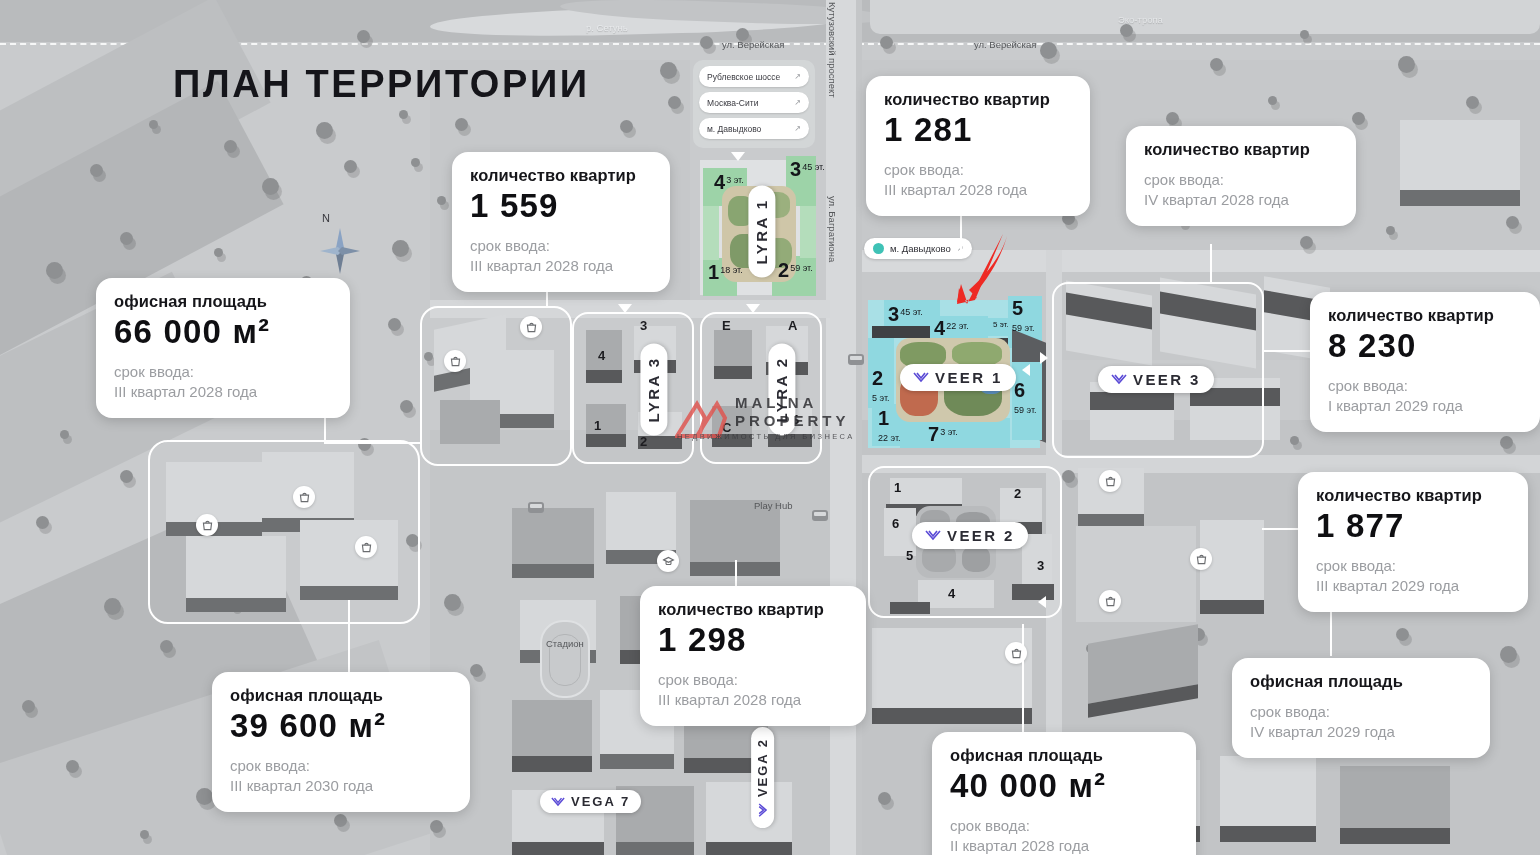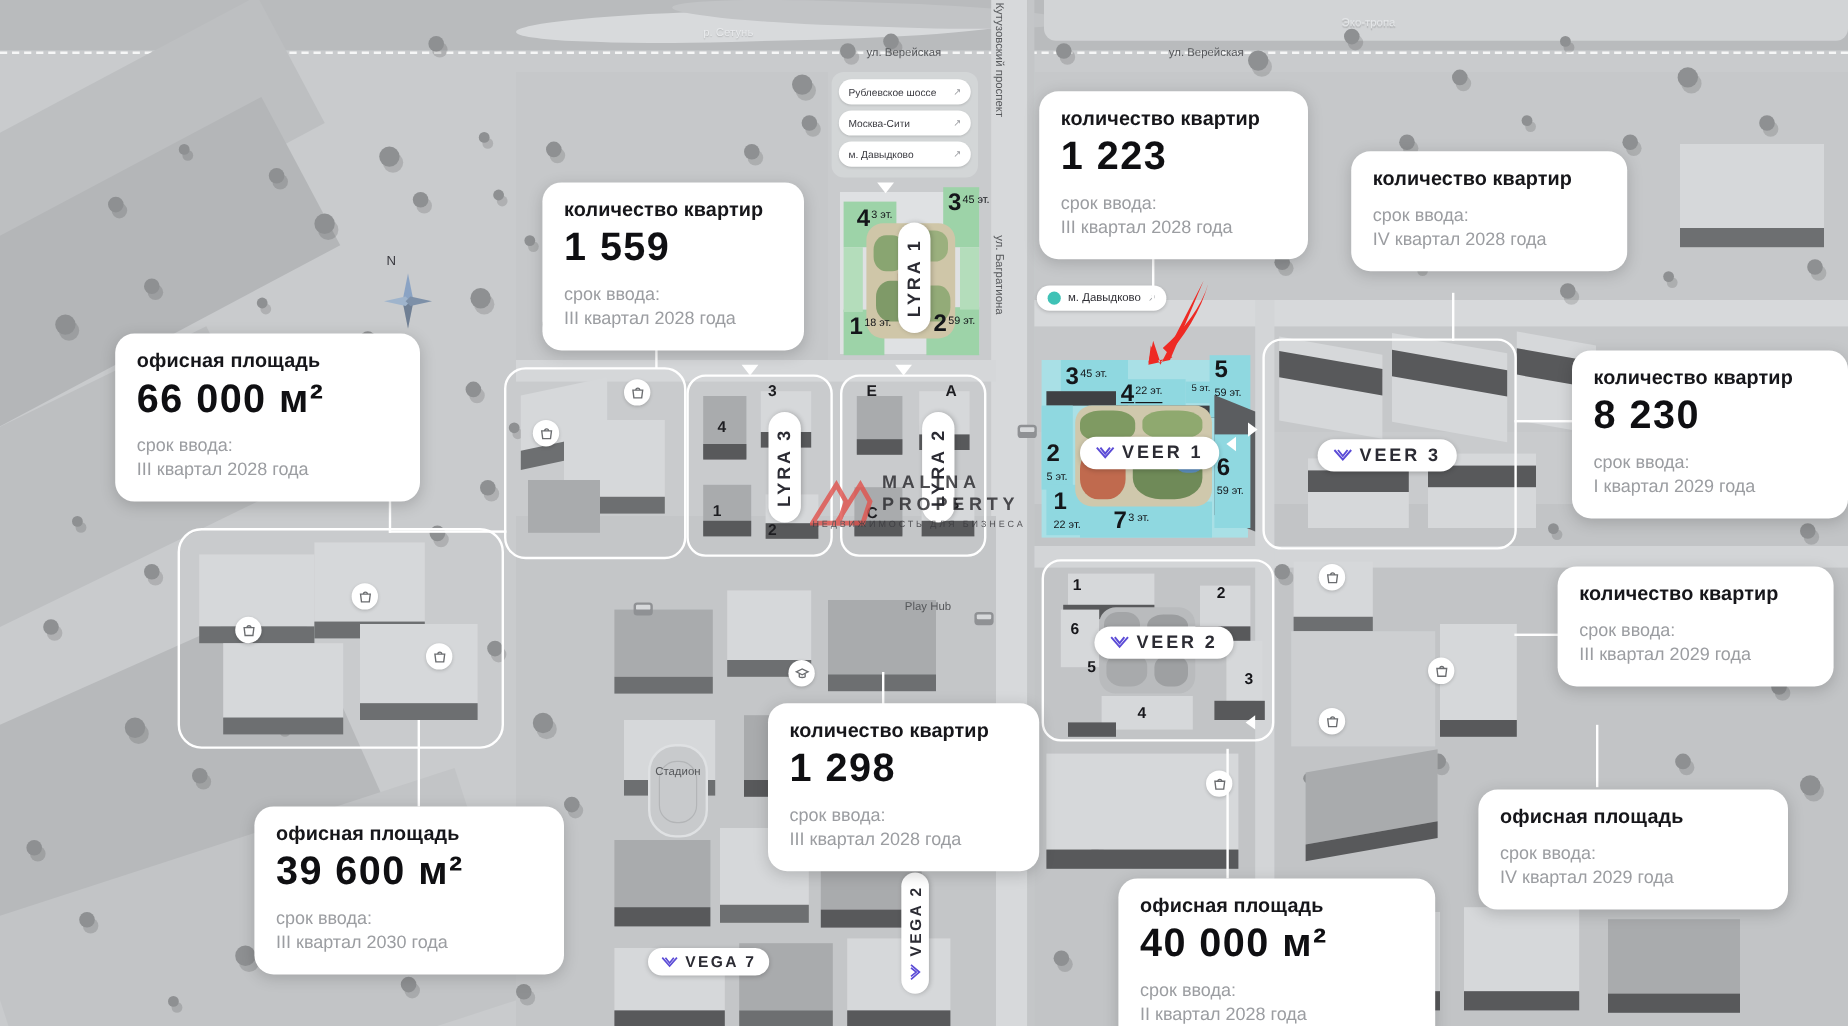--- a/index.html
+++ b/index.html
@@ -431,21 +431,21 @@
       <div class="patch" style="left:4px;top:4px;width:46px;height:26px;background:#7f9a62;"></div>
       <div class="patch" style="left:56px;top:4px;width:50px;height:24px;background:#8fa96f;"></div>
       <div class="patch" style="left:4px;top:36px;width:38px;height:42px;background:#c06a4e;"></div>
       <div class="patch" style="left:48px;top:34px;width:58px;height:44px;background:#6f8a58;"></div>
       <div class="patch" style="left:30px;top:26px;width:30px;height:22px;background:#b5a98c;"></div>
       <div class="patch" style="left:84px;top:38px;width:22px;height:18px;background:#5c8fc0;"></div>
     </div>
     <div class="hl-num" style="left:888px;top:304px;">
       <span class="big">3</span><span class="fl">45 эт.</span>
     </div>
-    <div class="hl-num" style="left:934px;top:318px;text-decoration:underline;">
+    <div class="hl-num" style="left:934px;top:318px;">
       <span class="big">4</span><span class="fl">22 эт.</span>
     </div>
     <div class="hl-num small" style="left:992px;top:320px;">
       <span class="fl" style="font-size:8px;">5 эт.</span>
     </div>
     <div class="hl-num" style="left:1012px;top:298px;">
       <span class="big">5</span><br><span class="fl" style="margin:0;vertical-align:baseline;">59 эт.</span>
     </div>
     <div class="hl-num" style="left:872px;top:368px;">
       <span class="big">2</span><br><span class="fl" style="margin:0;vertical-align:baseline;">5 эт.</span>
@@ -649,20 +649,21 @@
   <div class="watermark">
     <svg width="62" height="46" viewBox="0 0 62 46" style="position:absolute;left:0;top:4px;">
       <path d="M2 40 L22 8 L30 22 L24 40 Z" fill="none" stroke="#e0544f" stroke-width="4"></path>
       <path d="M22 40 L42 8 L50 22 L44 40 Z" fill="none" stroke="#e0544f" stroke-width="4"></path>
     </svg>
     <div class="wm-text">MALINA</div>
     <div class="wm-text2">PROPERTY</div>
     <div class="wm-sub">НЕДВИЖИМОСТЬ ДЛЯ БИЗНЕСА</div>
   </div>
 
+  <div class="title">ПЛАН ТЕРРИТОРИИ</div>
 
   <div>
     <div class="leader v" style="left:546px;top:275px;height:32px;"></div>
     <div class="leader v" style="left:324px;top:398px;height:46px;"></div>
     <div class="leader h" style="left:324px;top:442px;width:98px;"></div>
     <div class="leader v" style="left:348px;top:600px;height:72px;"></div>
     <div class="leader v" style="left:735px;top:560px;height:28px;"></div>
     <div class="leader v" style="left:960px;top:198px;height:58px;"></div>
     <div class="leader v" style="left:1210px;top:244px;height:40px;"></div>
     <div class="leader h" style="left:1262px;top:350px;width:62px;"></div>
@@ -702,21 +703,21 @@
     <div class="cap">количество квартир</div>
     <div class="val">1 298</div>
     <div class="sub">
       <div>срок ввода:</div>
       <div>III квартал 2028 года</div>
     </div>
   </div>
 
   <div class="card" style="left:866px;top:76px;width:188px;">
     <div class="cap">количество квартир</div>
-    <div class="val">1 223</div>
+    <div class="val">1 281</div>
     <div class="sub">
       <div>срок ввода:</div>
       <div>III квартал 2028 года</div>
     </div>
   </div>
 
   <div class="card" style="left:1126px;top:126px;width:194px;">
     <div class="cap">количество квартир</div>
     <div class="sub">
       <div>срок ввода:</div>
@@ -728,20 +729,21 @@
     <div class="cap">количество квартир</div>
     <div class="val">8 230</div>
     <div class="sub">
       <div>срок ввода:</div>
       <div>I квартал 2029 года</div>
     </div>
   </div>
 
   <div class="card" style="left:1298px;top:472px;width:194px;">
     <div class="cap">количество квартир</div>
+    <div class="val">1 877</div>
     <div class="sub">
       <div>срок ввода:</div>
       <div>III квартал 2029 года</div>
     </div>
   </div>
 
   <div class="card" style="left:1232px;top:658px;width:222px;">
     <div class="cap">офисная площадь</div>
     <div class="sub">
       <div>срок ввода:</div>

